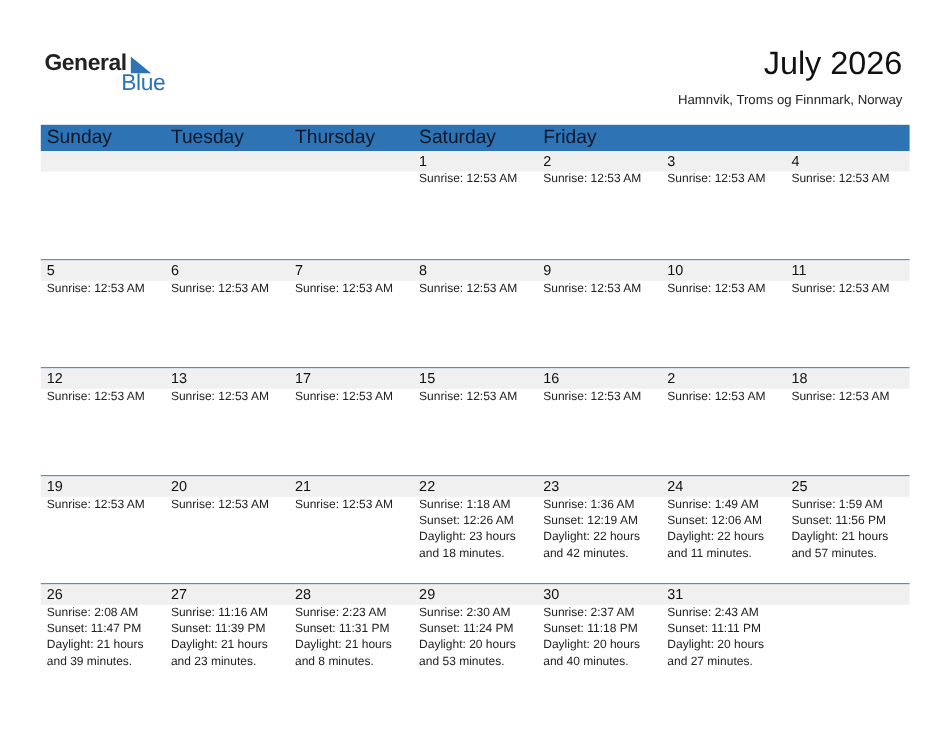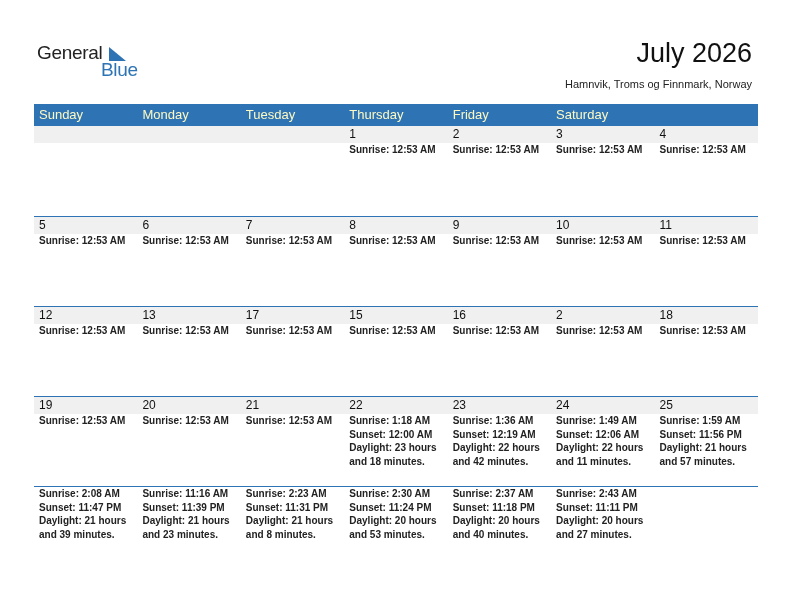--- a/index.html
+++ b/index.html
@@ -1,53 +1,52 @@
 <!DOCTYPE html>
 <html><head>
 <meta charset="utf-8">
 <style>
   html, body { margin: 0; padding: 0; background: #ffffff; }
   body { width: 792px; height: 612px; position: relative; overflow: hidden; font-family: "Liberation Sans", "DejaVu Sans", sans-serif; color: #111; }
   .logo { position: absolute; left: 37px; top: 42px; width: 100px; height: 40px; }
-  .logo .general { position: absolute; left: 0; top: 0; font-size: 19px; color: #222; letter-spacing: -0.3px; }
+  .logo .general { position: absolute; left: 0; top: 0; font-size: 19px; color: #222; letter-spacing: -0.3px; font-weight: bold; }
   .logo .blue { position: absolute; left: 52px; top: 17px; font-size: 19px; color: #2e74b5; letter-spacing: -0.3px; margin-left: 12px; }
   .logo .tri { position: absolute; left: 72px; top: 5px; width: 0; height: 0; border-bottom: 14px solid #2e74b5; border-right: 17px solid transparent; border-left: 0; }
   .title { position: absolute; right: 40px; top: 38px; font-size: 27px; color: #111; text-align: right; }
   .subtitle { position: absolute; right: 40px; top: 78px; font-size: 11px; color: #222; }
   .cal { position: absolute; left: 34px; top: 104px; width: 724px; }
   .head { display: flex; background: #2e74b5; height: 22px; }
-  .head div { width: 103.43px; color: #fef9c3; font-size: 13px; line-height: 22px; padding-left: 5px; box-sizing: border-box; }
+  .head div { width: 103.43px; color: #0f172a; font-size: 16px; line-height: 22px; padding-left: 5px; box-sizing: border-box; }
   .week { height: 90px; border-top: 1px solid #2e74b5; box-sizing: border-box; position: relative; }
   .week.first { border-top: none; }
   .daynums { display: flex; background: #f0f0f0; height: 17px; }
   .daynums div { width: 103.43px; font-size: 12px; line-height: 17px; padding-left: 5px; box-sizing: border-box; color: #111; }
-  .details { display: flex; font-weight: bold; }
+  .details { display: flex; }
   .details .cell { width: 103.43px; padding-left: 5px; box-sizing: border-box; font-size: 10px; line-height: 13.6px; color: #222; padding-top: 0px; }
   .details .cell div { white-space: nowrap; }
 </style>
 </head>
 <body>
 
 <div class="logo">
   <span class="general">General</span>
   <span class="blue">Blue</span>
   <span class="tri"></span>
 </div>
 
 <div class="title">July 2026</div>
 <div class="subtitle">Hamnvik, Troms og Finnmark, Norway</div>
 
 <div class="cal">
   <div class="head">
     <div>Sunday</div>
-    <div>Monday</div>
     <div>Tuesday</div>
     <div>Thursday</div>
+    <div>Saturday</div>
     <div>Friday</div>
-    <div>Saturday</div>
   </div>
   <div id="weeks">
       <div class="week first">
         <div class="daynums">
           <div></div>
           <div></div>
           <div></div>
           <div>1</div>
           <div>2</div>
           <div>3</div>
@@ -154,21 +153,21 @@
             <div>Sunrise: 12:53 AM</div>
           </div>
           <div class="cell">
             <div>Sunrise: 12:53 AM</div>
           </div>
           <div class="cell">
             <div>Sunrise: 12:53 AM</div>
           </div>
           <div class="cell">
             <div>Sunrise: 1:18 AM</div>
-            <div>Sunset: 12:00 AM</div>
+            <div>Sunset: 12:26 AM</div>
             <div>Daylight: 23 hours</div>
             <div>and 18 minutes.</div>
           </div>
           <div class="cell">
             <div>Sunrise: 1:36 AM</div>
             <div>Sunset: 12:19 AM</div>
             <div>Daylight: 22 hours</div>
             <div>and 42 minutes.</div>
           </div>
           <div class="cell">
@@ -179,20 +178,29 @@
           </div>
           <div class="cell">
             <div>Sunrise: 1:59 AM</div>
             <div>Sunset: 11:56 PM</div>
             <div>Daylight: 21 hours</div>
             <div>and 57 minutes.</div>
           </div>
         </div>
       </div>
       <div class="week">
+        <div class="daynums">
+          <div>26</div>
+          <div>27</div>
+          <div>28</div>
+          <div>29</div>
+          <div>30</div>
+          <div>31</div>
+          <div></div>
+        </div>
         <div class="details">
           <div class="cell">
             <div>Sunrise: 2:08 AM</div>
             <div>Sunset: 11:47 PM</div>
             <div>Daylight: 21 hours</div>
             <div>and 39 minutes.</div>
           </div>
           <div class="cell">
             <div>Sunrise: 11:16 AM</div>
             <div>Sunset: 11:39 PM</div>

